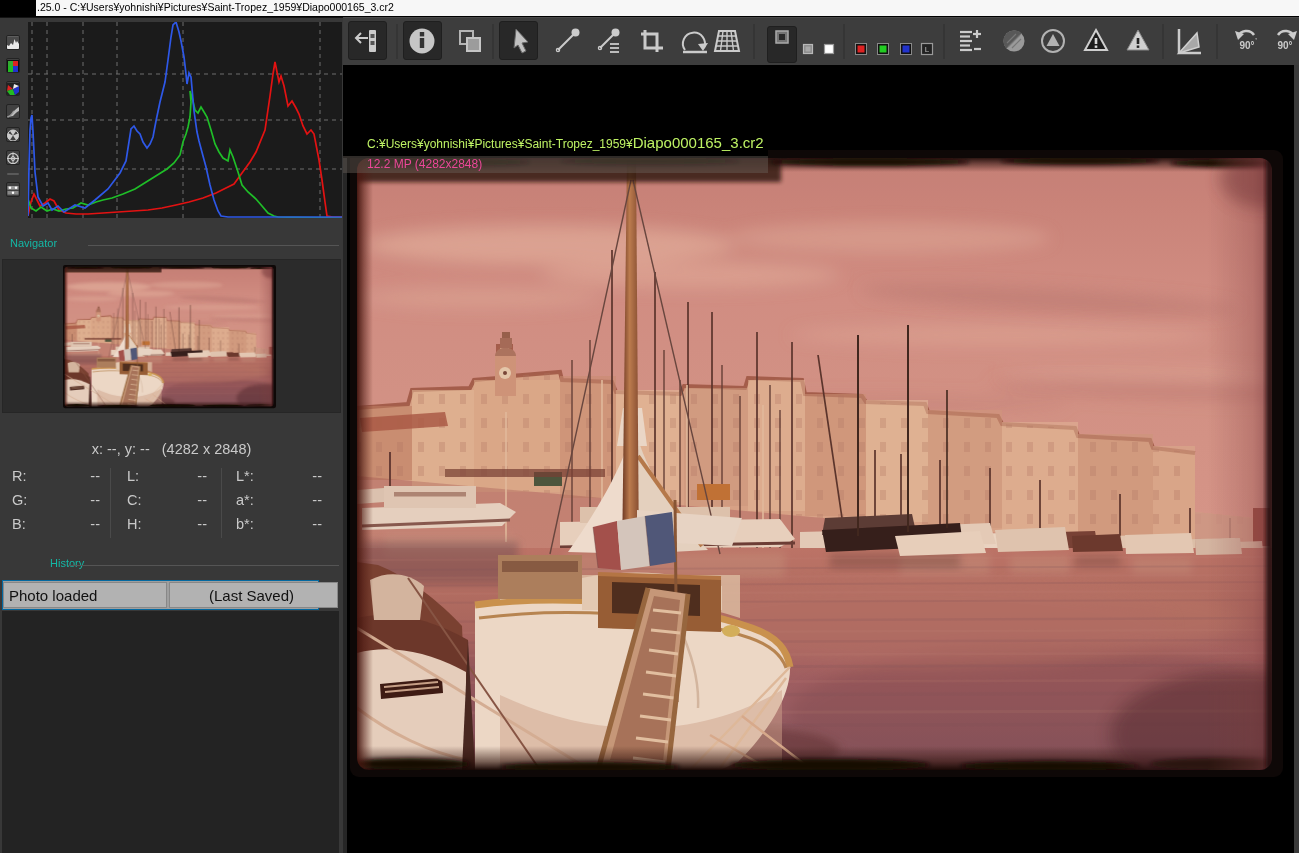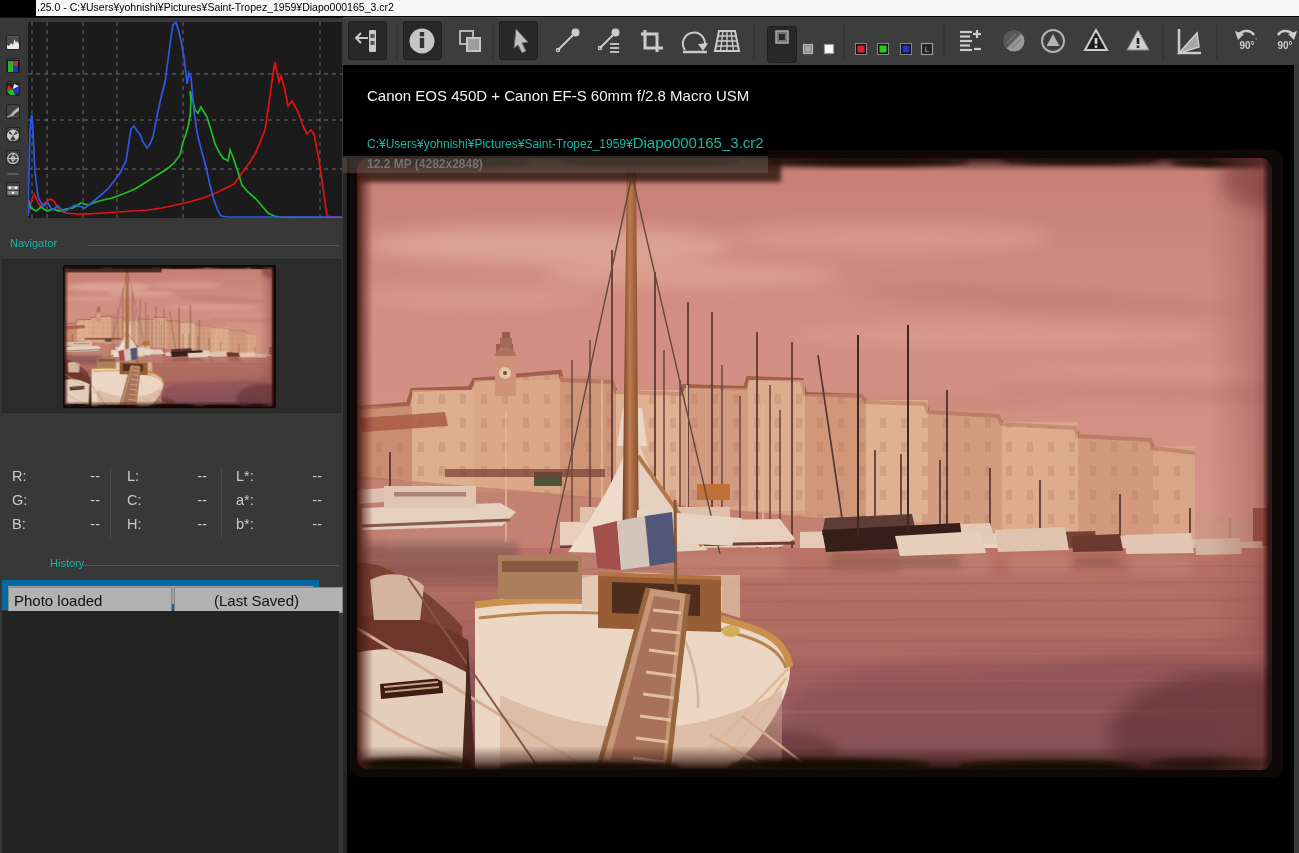--- a/index.html
+++ b/index.html
@@ -15,37 +15,37 @@
 .navline{position:absolute;top:227px;height:1px;background:#555;}
 .thumbarea{position:absolute;left:2px;top:241px;width:339px;height:154px;background:#2b2b2b;border:1px solid #262626;}
 .navinfo{position:absolute;width:343px;text-align:center;color:#c9c9c9;font-size:14.5px;}
 .rgbtable{position:absolute;left:0;top:448px;width:343px;color:#c9c9c9;font-size:14.5px;}
 .rgbrow{position:absolute;height:24px;width:343px;}
 .cl{position:absolute;}
 .cv{position:absolute;text-align:right;}
 .vsep{position:absolute;width:1px;background:#4a4a4a;}
 .histlabel{position:absolute;left:10px;top:539px;margin-left:40px;}
 .histline{position:absolute;top:547px;height:1px;background:#555;}
-.hrow{position:absolute;left:2px;top:562px;width:317px;height:30px;background:#9f9f9f;border:6px solid #0369a1;}
+.hrow{position:absolute;left:2px;top:562px;width:317px;height:30px;background:#9f9f9f;border:1px solid #0369a1;}
 .hcell1{position:absolute;left:0;top:1px;width:164px;height:26px;background:#b2b2b2;color:#111;font-size:15px;line-height:26px;padding-left:5px;border:1px solid #888;}
 .hcell2{position:absolute;left:166px;top:1px;width:169px;height:26px;background:#b2b2b2;color:#111;font-size:15px;line-height:26px;text-align:center;padding-right:4px;border:1px solid #888;}
 .hlist{position:absolute;left:2px;top:593px;width:337px;height:243px;background:#232323;}
 .mainarea{position:absolute;left:343px;top:17px;width:956px;height:836px;background:#000;}
 .toolbar{position:absolute;left:0;top:0;width:956px;height:48px;background:#3d3d3d;border-top:1px solid #4a4a4a;}
 .tbtn{position:absolute;top:3px;width:39px;height:39px;border-radius:3px;}
 .tbtn.pressed{background:#282828;border:1px solid #1f1f1f;}
 .leftstrip{position:absolute;left:0;top:48px;width:4px;height:788px;background:#262626;}
 .rightstrip{position:absolute;left:951px;top:48px;width:5px;height:788px;background:#3a3a3a;}
 .overlay{position:absolute;left:0;top:48px;width:425px;height:93px;background:#000;color:#eee;white-space:nowrap;}
 .ov1{position:absolute;left:24px;top:22px;font-size:15px;color:#f2f2f2;}
 .ov2{position:absolute;left:24px;top:44px;font-size:18px;font-weight:bold;color:#f2f2f2;letter-spacing:0}
 .ov2 small{font-size:12px;font-weight:bold;}
-.ov3{position:absolute;left:24px;top:69px;font-size:12px;color:#14b8a6;white-space:nowrap;}
+.ov3{position:absolute;left:24px;top:69px;font-size:12px;color:#bef264;white-space:nowrap;}
 .ov3 b{font-size:15px;font-weight:normal;}
-.ov4{position:absolute;left:0px;top:91px;width:425px;height:17px;background:rgba(105,95,88,0.45);font-size:12px;font-weight:bold;color:#737373;line-height:16px;white-space:nowrap;}
+.ov4{position:absolute;left:0px;top:91px;width:425px;height:17px;background:rgba(105,95,88,0.45);font-size:12px;font-weight:normal;color:#ec4899;line-height:16px;white-space:nowrap;}
 .ov4 span{margin-left:24px}
 </style></head><body>
 <div class="titlebar"><span>.25.0 - C:¥Users¥yohnishi¥Pictures¥Saint-Tropez_1959¥Diapo000165_3.cr2</span></div>
 <svg width="0" height="0" style="position:absolute">
 <defs>
 <filter id="b4" x="-30%" y="-30%" width="160%" height="160%">
         <feGaussianBlur stdDeviation="4"></feGaussianBlur>
       </filter>
 <filter id="b8" x="-30%" y="-30%" width="160%" height="160%">
         <feGaussianBlur stdDeviation="8"></feGaussianBlur>
@@ -404,20 +404,21 @@
             <circle cx="9" cy="3.8" r="1.2" fill="#fff"></circle>
           </svg></div>
   </div>
  </div>
  <div class="sectlabel navlabel">Navigator</div>
  <div class="navline" style="left:88px;width:251px"></div>
  <div class="thumbarea"></div>
  <svg width="343" height="160" style="position:absolute;left:0;top:247px" id="thumbsvg">
       <use href="#slide" transform="translate(63,0) scale(0.2283)"></use>
     </svg>
+ <div class="navinfo" style="top:423px">x: --, y: --&nbsp;&nbsp; (4282 x 2848)</div>
  <div class="rgbtable">
   <div class="vsep" style="left:110px;top:2px;height:70px"></div>
   <div class="vsep" style="left:221px;top:2px;height:70px"></div>
   <div class="rgbrow" style="top:2px">
         <span class="cl" style="left:12px">R:</span>
         <span class="cv" style="left:40px;width:60px">--</span>
         <span class="cl" style="left:127px">L:</span>
         <span class="cv" style="left:150px;width:57px">--</span>
         <span class="cl" style="left:236px">L*:</span>
         <span class="cv" style="left:265px;width:57px">--</span>
@@ -586,17 +587,16 @@
           <line x1="501" y1="6" x2="501" y2="41"></line>
           <line x1="601" y1="6" x2="601" y2="41"></line>
           <line x1="820" y1="6" x2="820" y2="41"></line>
           <line x1="874" y1="6" x2="874" y2="41"></line>
         </g>
   </svg>
  </div>
  <div class="leftstrip"></div>
  <div class="rightstrip"></div>
  <div class="overlay">
-  <div class="ov1">Canon EOS 450D + Canon EF-S 60mm f/2.8 Macro USM</div>
   <div class="ov3">C:¥Users¥yohnishi¥Pictures¥Saint-Tropez_1959¥<b>Diapo000165_3.cr2</b></div>
  </div>
  <div class="ov4" style="position:absolute;left:0;top:139px;"><span>12.2 MP (4282x2848)</span></div>
 </div>
 
 </body></html>

